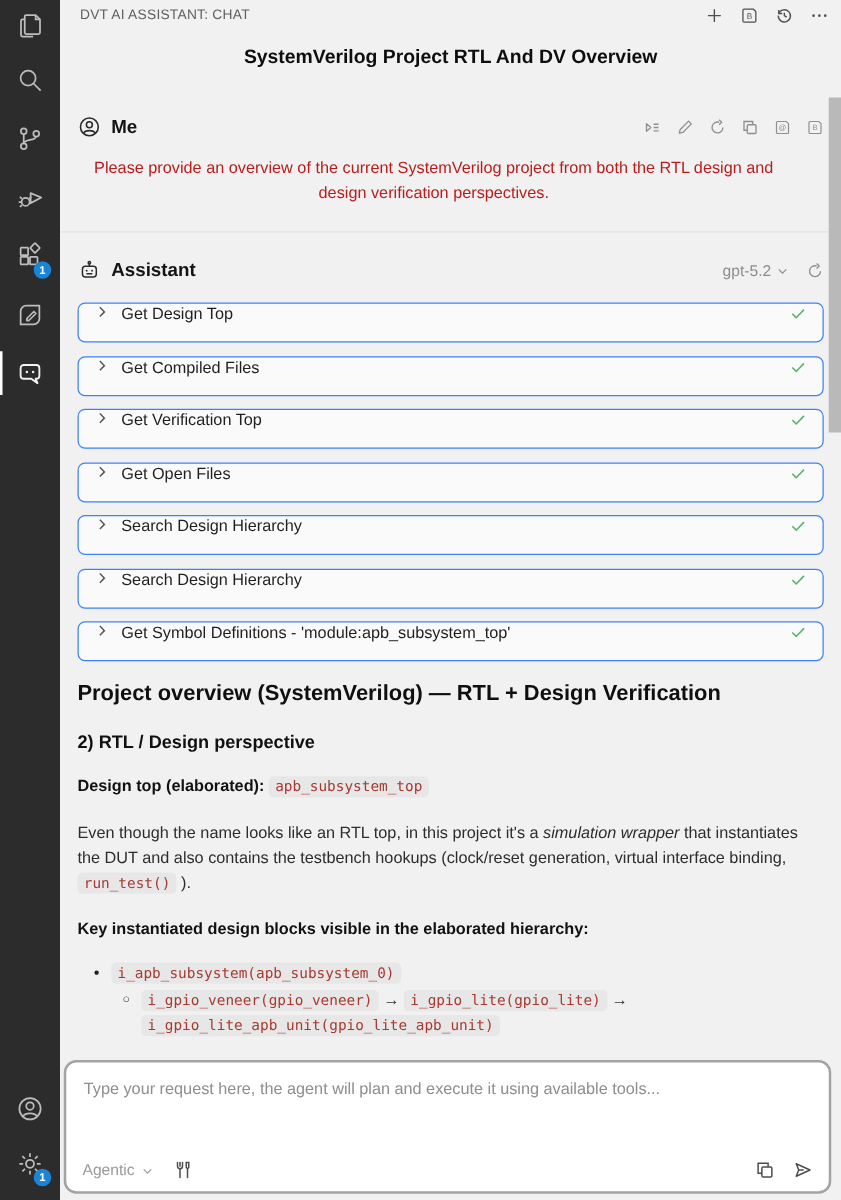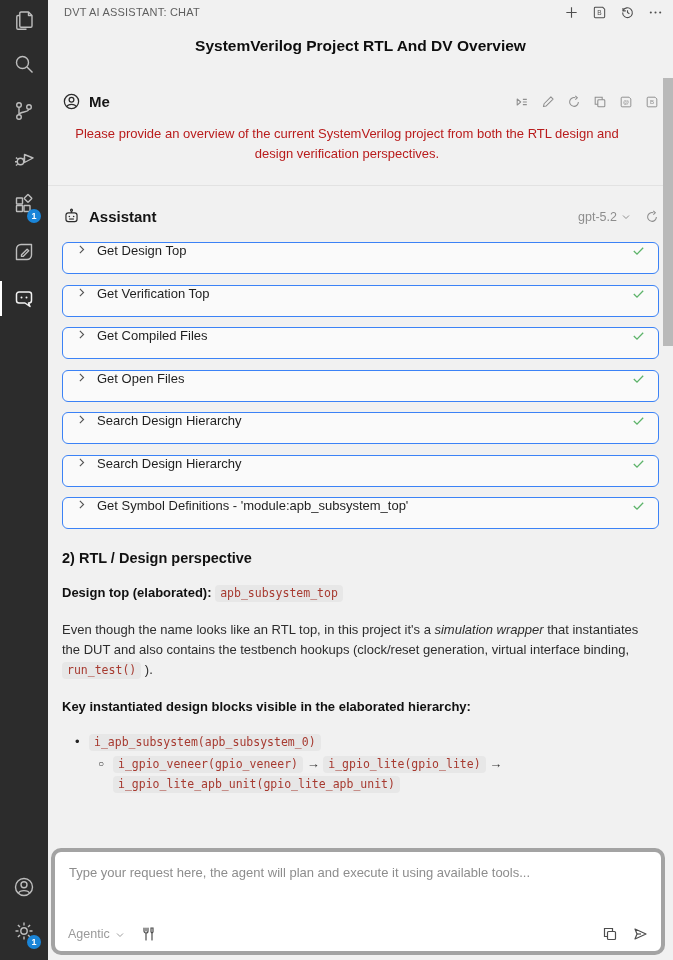--- a/index.html
+++ b/index.html
@@ -102,21 +102,21 @@
   .md ul.l1 > li { position: relative; font-size: 13px; line-height: 20px; margin-bottom: 2px; }
   .md ul.l1 > li::before { content: "•"; position: absolute; left: -14px; top: 0; color: #222; }
   .md ul.l2 { list-style: none; padding-left: 24px; margin-top: 2px; }
   .md ul.l2 > li { position: relative; font-size: 13px; line-height: 20px; margin-bottom: 2px; }
   .md ul.l2 > li::before { content: "○"; position: absolute; left: -15px; top: 0; font-size: 10px; color: #333; }
   .arrow { color: #333; }
 
   
   .input-box {
     position: absolute; left: 3px; right: 8px; bottom: 5px; height: 107px;
-    background: #ffffff; border: 4px solid #a3a3a3; border-radius: 10px; z-index: 10;
+    background: #ffffff; border: 2px solid #a3a3a3; border-radius: 10px; z-index: 10;
   }
   .input-box textarea {
     width: 100%; height: 58px; border: none; outline: none; resize: none; background: transparent;
     font-family: "Liberation Sans", sans-serif; font-size: 13px; color: #222; padding: 13px 14px 0 14px;
   }
   .input-box textarea::placeholder { color: #8d8d8d; }
   .input-footer {
     position: absolute; left: 13px; right: 13px; bottom: 9px;
     display: flex; align-items: center; gap: 14px;
   }
@@ -336,46 +336,46 @@
                 <path d="M3 8.5l3.4 3.4L13 5"></path>
               </svg>
             </span>
         </div>
         <div class="tool-card">
           <span class="chev">
               <svg viewBox="0 0 16 16" fill="none" stroke="currentColor" stroke-width="1.4">
                 <path d="M6 3.5L10.5 8 6 12.5"></path>
               </svg>
             </span>
+          <span class="tool-label">Get Compiled Files</span>
+          <span class="check">
+              <svg viewBox="0 0 16 16" fill="none" stroke="currentColor" stroke-width="1.4">
+                <path d="M3 8.5l3.4 3.4L13 5"></path>
+              </svg>
+            </span>
+        </div>
+        <div class="tool-card">
+          <span class="chev">
+              <svg viewBox="0 0 16 16" fill="none" stroke="currentColor" stroke-width="1.4">
+                <path d="M6 3.5L10.5 8 6 12.5"></path>
+              </svg>
+            </span>
           <span class="tool-label">Get Verification Top</span>
           <span class="check">
               <svg viewBox="0 0 16 16" fill="none" stroke="currentColor" stroke-width="1.4">
                 <path d="M3 8.5l3.4 3.4L13 5"></path>
               </svg>
             </span>
         </div>
         <div class="tool-card">
           <span class="chev">
               <svg viewBox="0 0 16 16" fill="none" stroke="currentColor" stroke-width="1.4">
                 <path d="M6 3.5L10.5 8 6 12.5"></path>
               </svg>
             </span>
-          <span class="tool-label">Get Compiled Files</span>
-          <span class="check">
-              <svg viewBox="0 0 16 16" fill="none" stroke="currentColor" stroke-width="1.4">
-                <path d="M3 8.5l3.4 3.4L13 5"></path>
-              </svg>
-            </span>
-        </div>
-        <div class="tool-card">
-          <span class="chev">
-              <svg viewBox="0 0 16 16" fill="none" stroke="currentColor" stroke-width="1.4">
-                <path d="M6 3.5L10.5 8 6 12.5"></path>
-              </svg>
-            </span>
           <span class="tool-label">Get Open Files</span>
           <span class="check">
               <svg viewBox="0 0 16 16" fill="none" stroke="currentColor" stroke-width="1.4">
                 <path d="M3 8.5l3.4 3.4L13 5"></path>
               </svg>
             </span>
         </div>
         <div class="tool-card">
           <span class="chev">
               <svg viewBox="0 0 16 16" fill="none" stroke="currentColor" stroke-width="1.4">
@@ -411,20 +411,21 @@
           <span class="tool-label">Get Symbol Definitions - 'module:apb_subsystem_top'</span>
           <span class="check">
               <svg viewBox="0 0 16 16" fill="none" stroke="currentColor" stroke-width="1.4">
                 <path d="M3 8.5l3.4 3.4L13 5"></path>
               </svg>
             </span>
         </div>
       </div>
 
       <div class="md">
+        <h1>Project overview (SystemVerilog) — RTL + Design Verification</h1>
         <h2>2) RTL / Design perspective</h2>
 
         <p>
           <span class="b">Design top (elaborated):</span>
           <code class="chip">apb_subsystem_top</code>
         </p>
 
         <p>
           <span>Even though the name looks like an RTL top, in this project it's a </span><em>simulation wrapper</em><span> that instantiates the DUT and also contains the testbench hookups (clock/reset generation, virtual interface binding, </span><code class="chip">run_test()</code><span> ).</span>
         </p>

